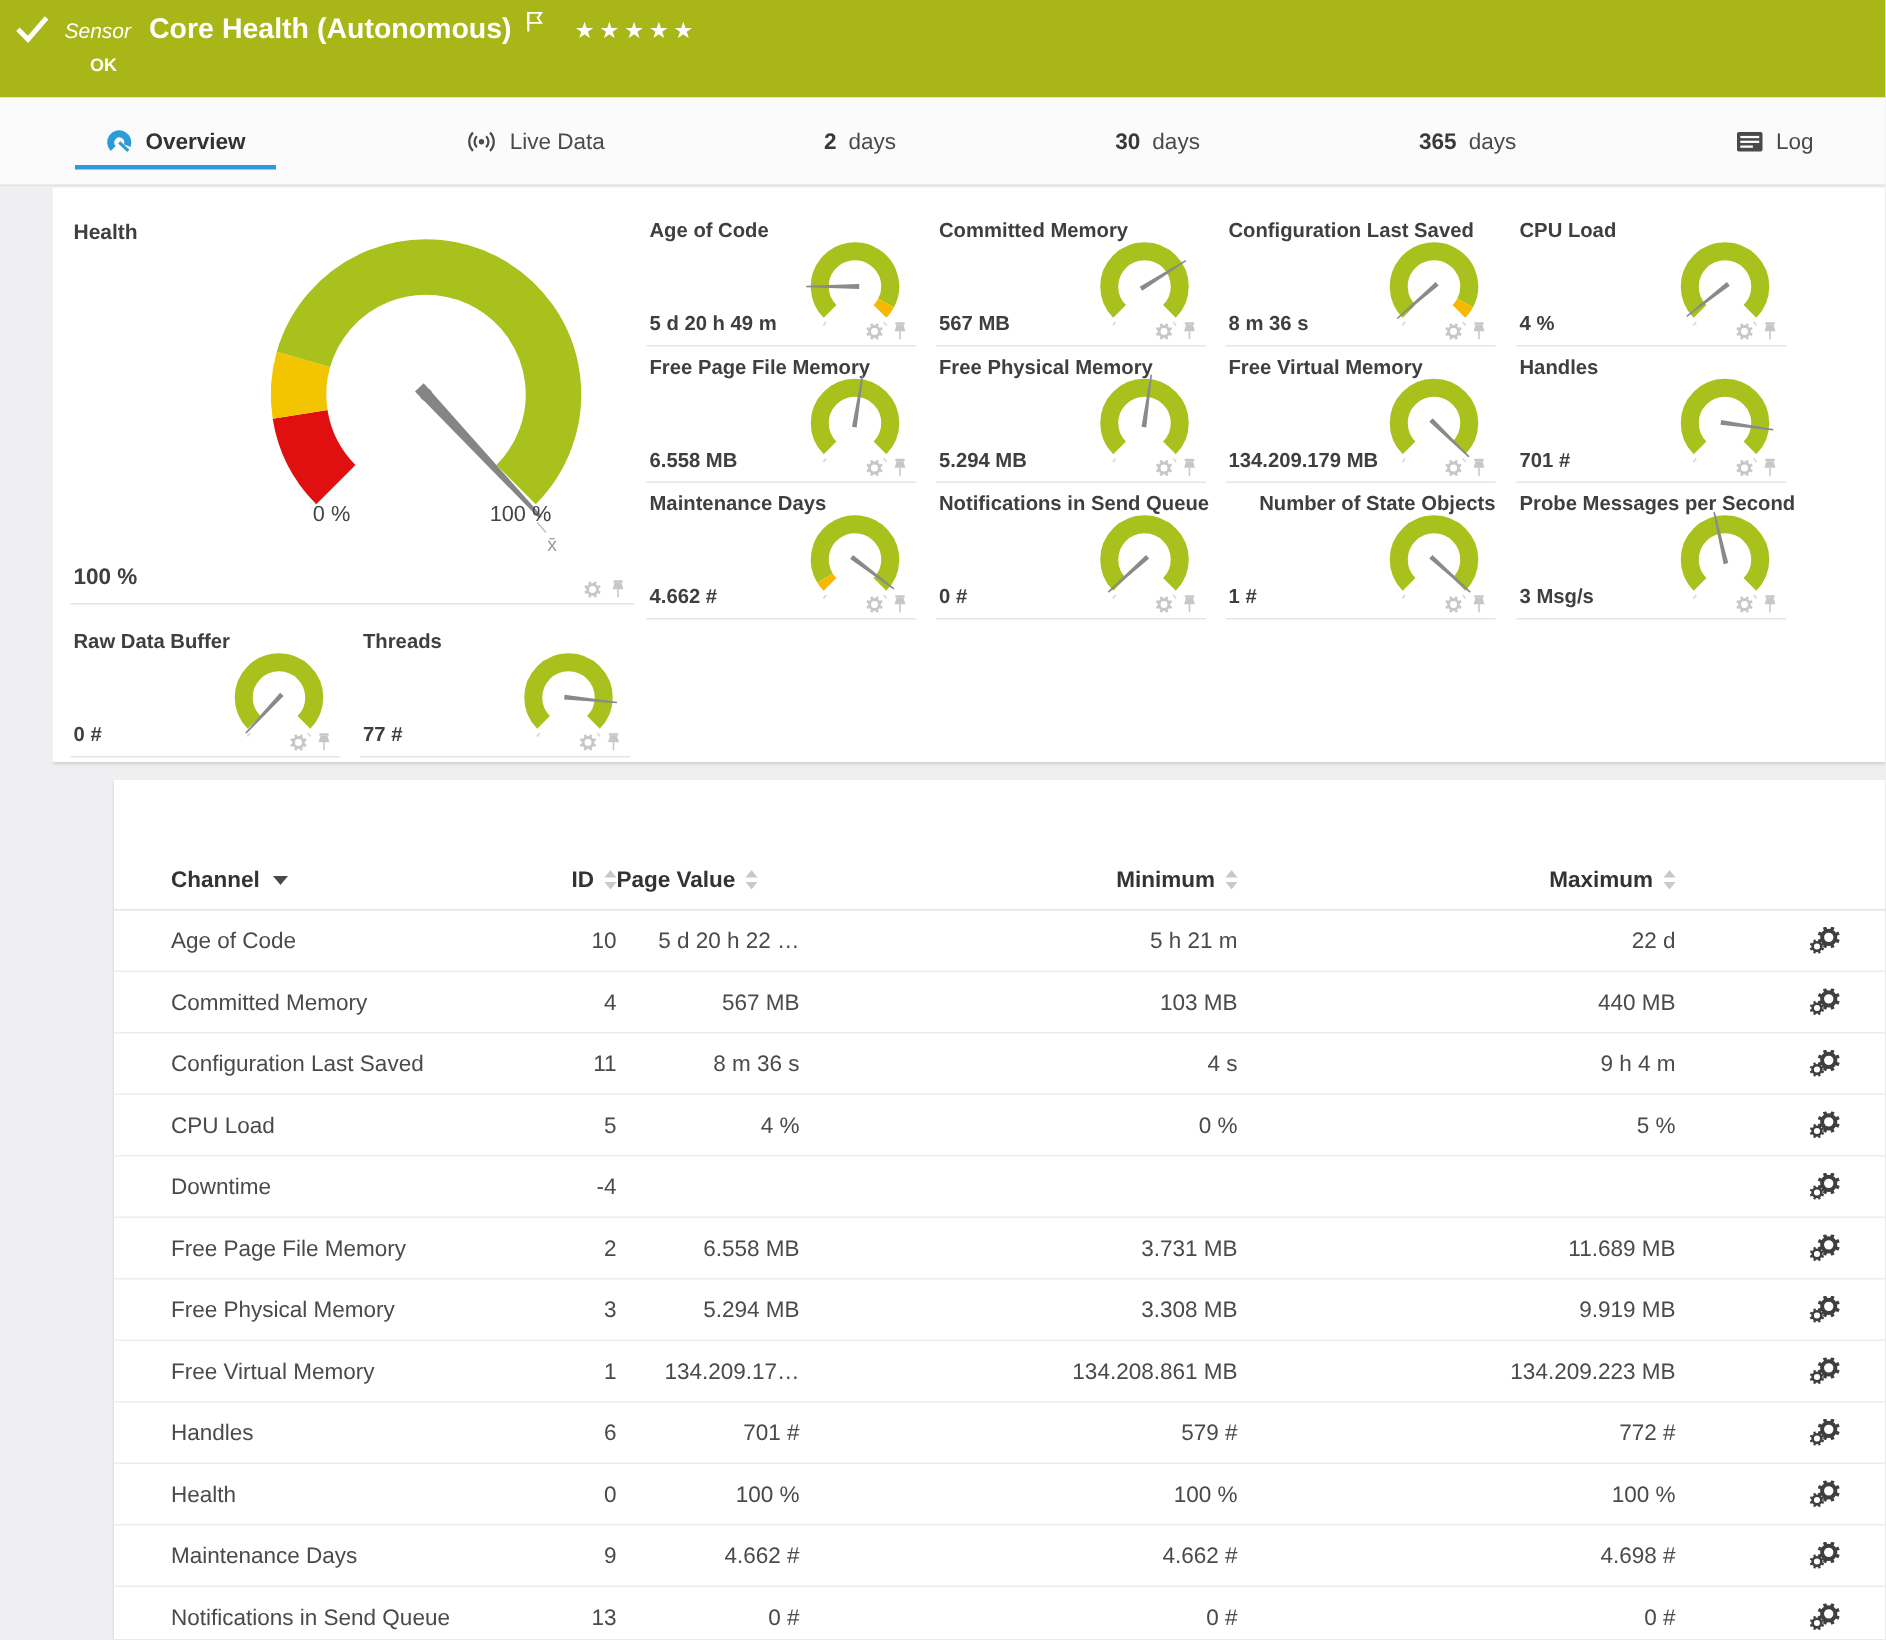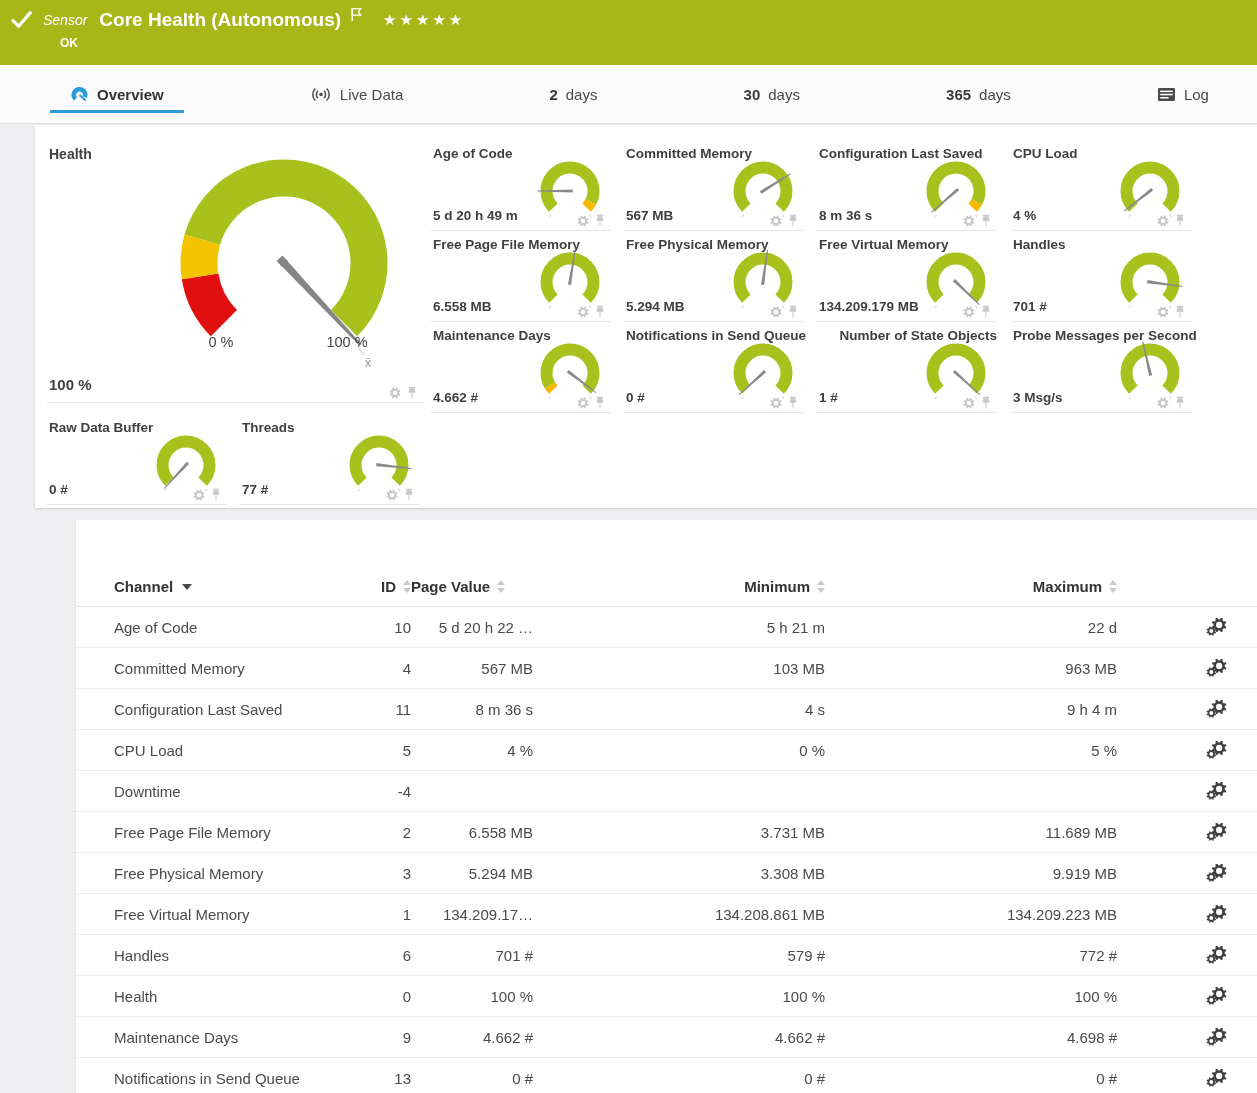--- a/index.html
+++ b/index.html
@@ -687,21 +687,21 @@
               <line x1="3.44" y1="9.49" x2="2.84" y2="8.06" stroke="#3f3f3f" stroke-width="1.43"></line>
             </svg>
           </span>
         </div>
   </div>
   <div class="trow">
     <div class="c ch">Committed Memory</div>
     <div class="c num">4</div>
     <div class="c num">567 MB</div>
     <div class="c num">103 MB</div>
-    <div class="c num">963 MB</div>
+    <div class="c num">440 MB</div>
     <div class="c act">
           <span>
             <svg width="21" height="18" viewBox="0 0 19 17">
               <circle cx="12" cy="6.5" r="4.18" fill="none" stroke="#3f3f3f" stroke-width="2.47"></circle>
               <line x1="13.78" y1="2.20" x2="14.69" y2="0.01" stroke="#3f3f3f" stroke-width="2.18"></line>
               <line x1="16.30" y1="4.72" x2="18.49" y2="3.81" stroke="#3f3f3f" stroke-width="2.18"></line>
               <line x1="16.30" y1="8.28" x2="18.49" y2="9.19" stroke="#3f3f3f" stroke-width="2.18"></line>
               <line x1="13.78" y1="10.80" x2="14.69" y2="12.99" stroke="#3f3f3f" stroke-width="2.18"></line>
               <line x1="10.22" y1="10.80" x2="9.31" y2="12.99" stroke="#3f3f3f" stroke-width="2.18"></line>
               <line x1="7.70" y1="8.28" x2="5.51" y2="9.19" stroke="#3f3f3f" stroke-width="2.18"></line>

